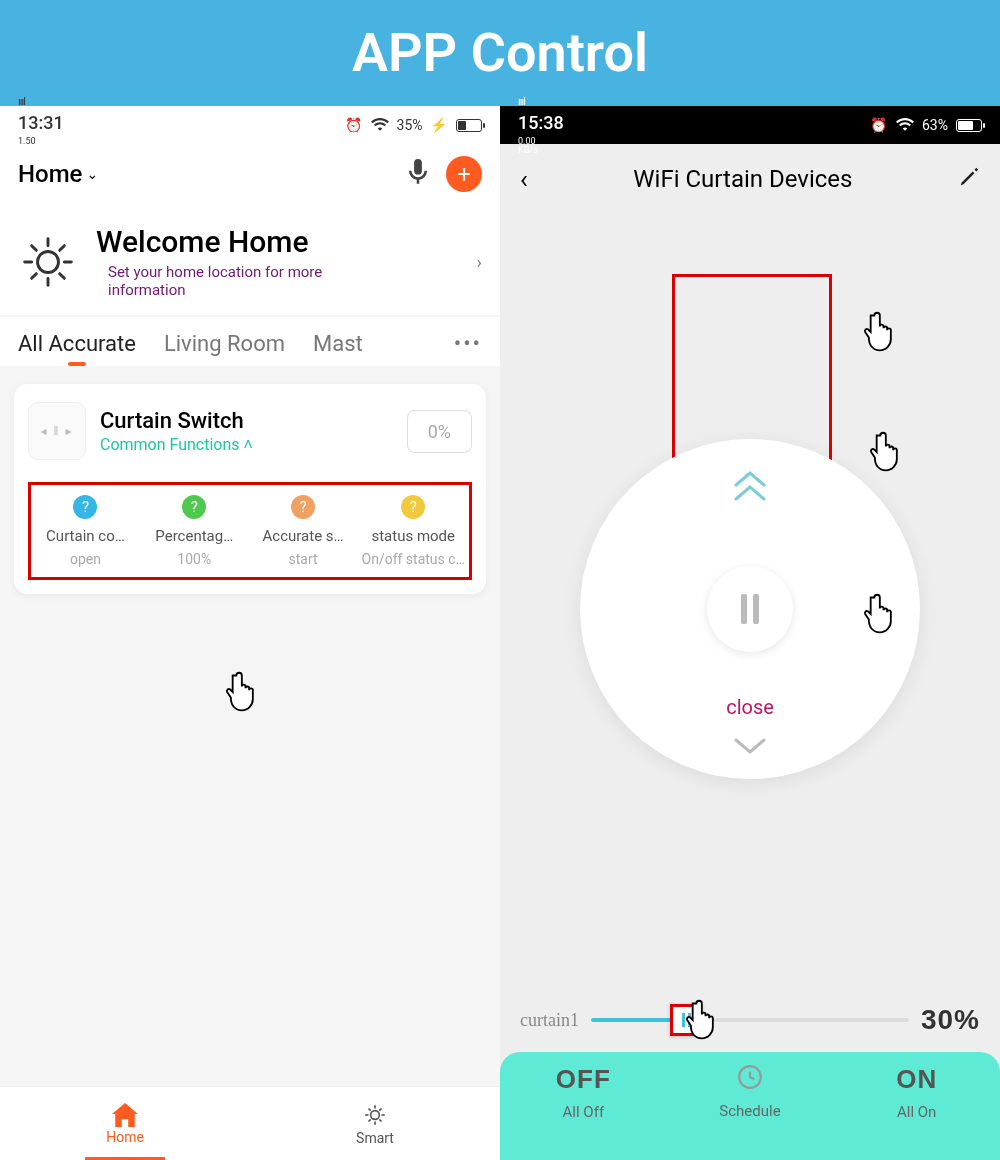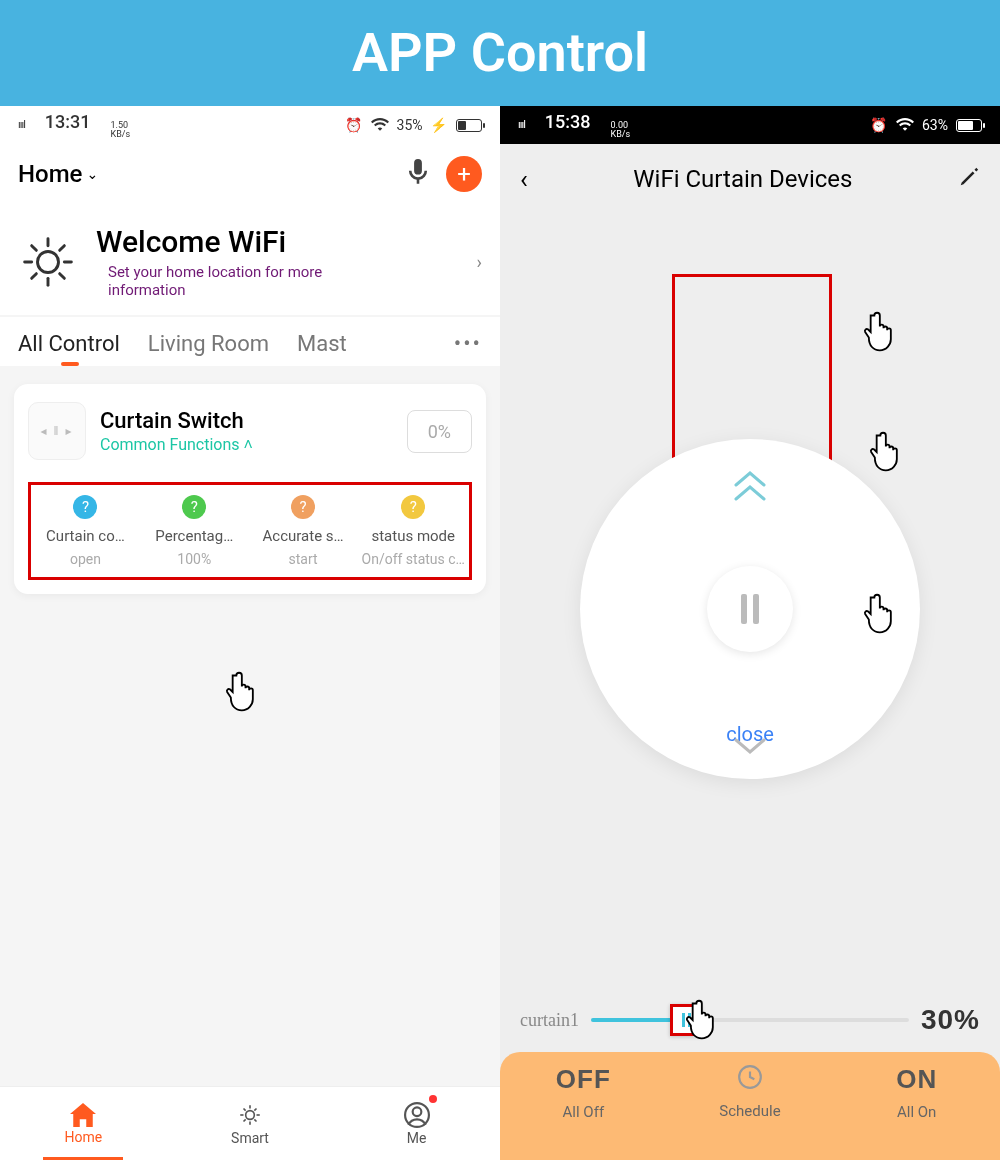--- a/index.html
+++ b/index.html
@@ -7,21 +7,21 @@
 
 .banner { background: #48b3e0; color: #fff; text-align: center; font-size: 54px; font-weight: 600; height: 106px; line-height: 106px; }
 
 .screens { display: flex; height: 1054px; }
 .screen { width: 500px; height: 100%; display: flex; flex-direction: column; position: relative; }
 
 
 .status { height: 38px; display: flex; align-items: center; justify-content: space-between; padding: 0 18px; font-size: 14px; }
 .status.light { background: #fff; color: #333; }
 .status.dark { background: #000; color: #fff; }
-.status-left { display: flex; align-items: baseline; gap: 20px; }
+.status-left { display: flex; align-items: baseline; gap: 4px; flex-direction: column; }
 .sig { font-size: 11px; letter-spacing: -1px; }
 .time { font-size: 18px; font-weight: 500; }
 .kbs { font-size: 9px; line-height: 1; }
 .status-right { display: flex; align-items: center; gap: 8px; font-size: 14px; }
 .batt { display: inline-block; width: 26px; height: 13px; border: 1.5px solid currentColor; border-radius: 3px; position: relative; }
 .batt::after { content:""; position:absolute; right:-4px; top:3px; width:2px; height:5px; background: currentColor; border-radius:1px; }
 .batt .fill { position:absolute; left:1px; top:1px; bottom:1px; background: currentColor; border-radius:1px; }
 
 
 .left { background: #f5f5f5; }
@@ -67,35 +67,35 @@
 .r-top { height:70px; display:flex; align-items:center; padding:0 20px; }
 .back { font-size:26px; }
 .r-title { flex:1; text-align:center; font-size:24px; }
 .edit { font-size:20px; }
 
 .wheel-area { position:relative; flex:1; display:flex; align-items:center; justify-content:center; }
 .wheel { width:340px; height:340px; border-radius:50%; background:#fff; position:relative; box-shadow:0 4px 20px rgba(0,0,0,.08); }
 .wheel .pause-btn { position:absolute; top:50%; left:50%; transform:translate(-50%,-50%); width:86px; height:86px; border-radius:50%; background:#fff; box-shadow:0 2px 10px rgba(0,0,0,.1); display:flex; align-items:center; justify-content:center; }
 .pause-bars { display:flex; gap:6px; }
 .pause-bars span { width:6px; height:30px; background:#bbb; border-radius:2px; }
-.wheel .close-lbl { position:absolute; bottom:33px; left:50%; transform:translateX(-50%); color:#3b82f6; font-size:20px; }
+.wheel .close-lbl { position:absolute; bottom:60px; left:50%; transform:translateX(-50%); color:#be185d; font-size:20px; }
 .wheel .chev-up { position:absolute; top:28px; left:50%; transform:translateX(-50%); }
 .wheel .chev-dn { position:absolute; bottom:16px; left:50%; transform:translateX(-50%); font-size:28px; color:#bbb; }
 .red-box { position:absolute; border:3px solid #d90000; }
 
 .slider-area { padding: 0 20px 16px; display:flex; align-items:center; gap:12px; }
 .s-lbl { color:#888; font-size:18px;font-family:Liberation Serif, serif; }
 .track { flex:1; height:4px; background:#ddd; position:relative; border-radius:2px; }
 .track .fill { position:absolute; left:0; top:0; bottom:0; width:30%; background:#3fc3dd; border-radius:2px; }
 .thumb { position:absolute; left:30%; top:50%; transform:translate(-50%,-50%); width:32px; height:32px; background:#fff; border:3px solid #d90000; display:flex; align-items:center; justify-content:center; box-shadow:0 1px 4px rgba(0,0,0,.2); }
 .thumb .pb { display:flex; gap:3px; }
 .thumb .pb span { width:3px; height:14px; background:#3fc3dd; }
 .s-pct { font-size:28px; font-family: Arial Narrow, Arial; font-weight:600; color:#333; letter-spacing:1px; }
 
-.bottom-actions { background:#fdba74; border-radius:20px 20px 0 0; height:108px; display:flex; padding-top:12px; }
+.bottom-actions { background:#5eead4; border-radius:20px 20px 0 0; height:108px; display:flex; padding-top:12px; }
 .ba { flex:1; text-align:center; color:#666; font-size:15px; }
 .ba .big { font-size:26px; font-family: Arial Narrow, Arial; font-weight:700; color:#555; margin-bottom:8px; display:block; letter-spacing:1px; }
 .ba .ico { font-size:24px; color:#999; display:block; margin-bottom:6px; }
 
 
 .hand { position:absolute; width:44px; height:44px; pointer-events:none; }
 </style>
 </head>
 <body>
 
@@ -148,28 +148,28 @@
             <line x1="24" y1="38" x2="24" y2="44"></line>
             <line x1="4" y1="24" x2="10" y2="24"></line>
             <line x1="38" y1="24" x2="44" y2="24"></line>
             <line x1="10" y1="10" x2="14" y2="14"></line>
             <line x1="34" y1="34" x2="38" y2="38"></line>
             <line x1="10" y1="38" x2="14" y2="34"></line>
             <line x1="34" y1="14" x2="38" y2="10"></line>
           </svg>
       </div>
       <div class="welcome-text">
-        <h2>Welcome WiFi</h2>
+        <h2>Welcome Home</h2>
         <p>Set your home location for more information</p>
       </div>
       <span class="arrow">›</span>
     </div>
 
     <div class="tabs">
-      <span class="active">All Control</span>
+      <span class="active">All Accurate</span>
       <span>Living Room</span>
       <span>Mast</span>
       <span class="more">•••</span>
     </div>
 
     <div class="card">
       <div class="card-top">
         <div class="dev-icon">◂ ‖ ▸</div>
         <div class="dev-info">
           <h3>Curtain Switch</h3>
@@ -219,29 +219,20 @@
             <line x1="24" y1="36" x2="24" y2="42"></line>
             <line x1="6" y1="24" x2="12" y2="24"></line>
             <line x1="36" y1="24" x2="42" y2="24"></line>
             <line x1="12" y1="12" x2="16" y2="16"></line>
             <line x1="32" y1="32" x2="36" y2="36"></line>
             <line x1="12" y1="36" x2="16" y2="32"></line>
             <line x1="32" y1="16" x2="36" y2="12"></line>
           </svg>
         <span>Smart</span>
       </div>
-      <div class="tab">
-        <svg width="26" height="26" viewBox="0 0 24 24" fill="none" stroke="#555" stroke-width="2">
-            <circle cx="12" cy="12" r="11"></circle>
-            <circle cx="12" cy="9" r="4"></circle>
-            <path d="M4 21c2-4 6-5 8-5s6 1 8 5"></path>
-          </svg>
-        <span class="red-dot"></span>
-        <span>Me</span>
-      </div>
     </div>
   </div>
 
   <div class="screen right">
     <div class="status dark">
       <div class="status-left">
         <span class="sig">ıııl</span>
         <span class="time">15:38</span>
         <span class="kbs"><span>0.00</span><br><span>KB/s</span></span>
       </div>

